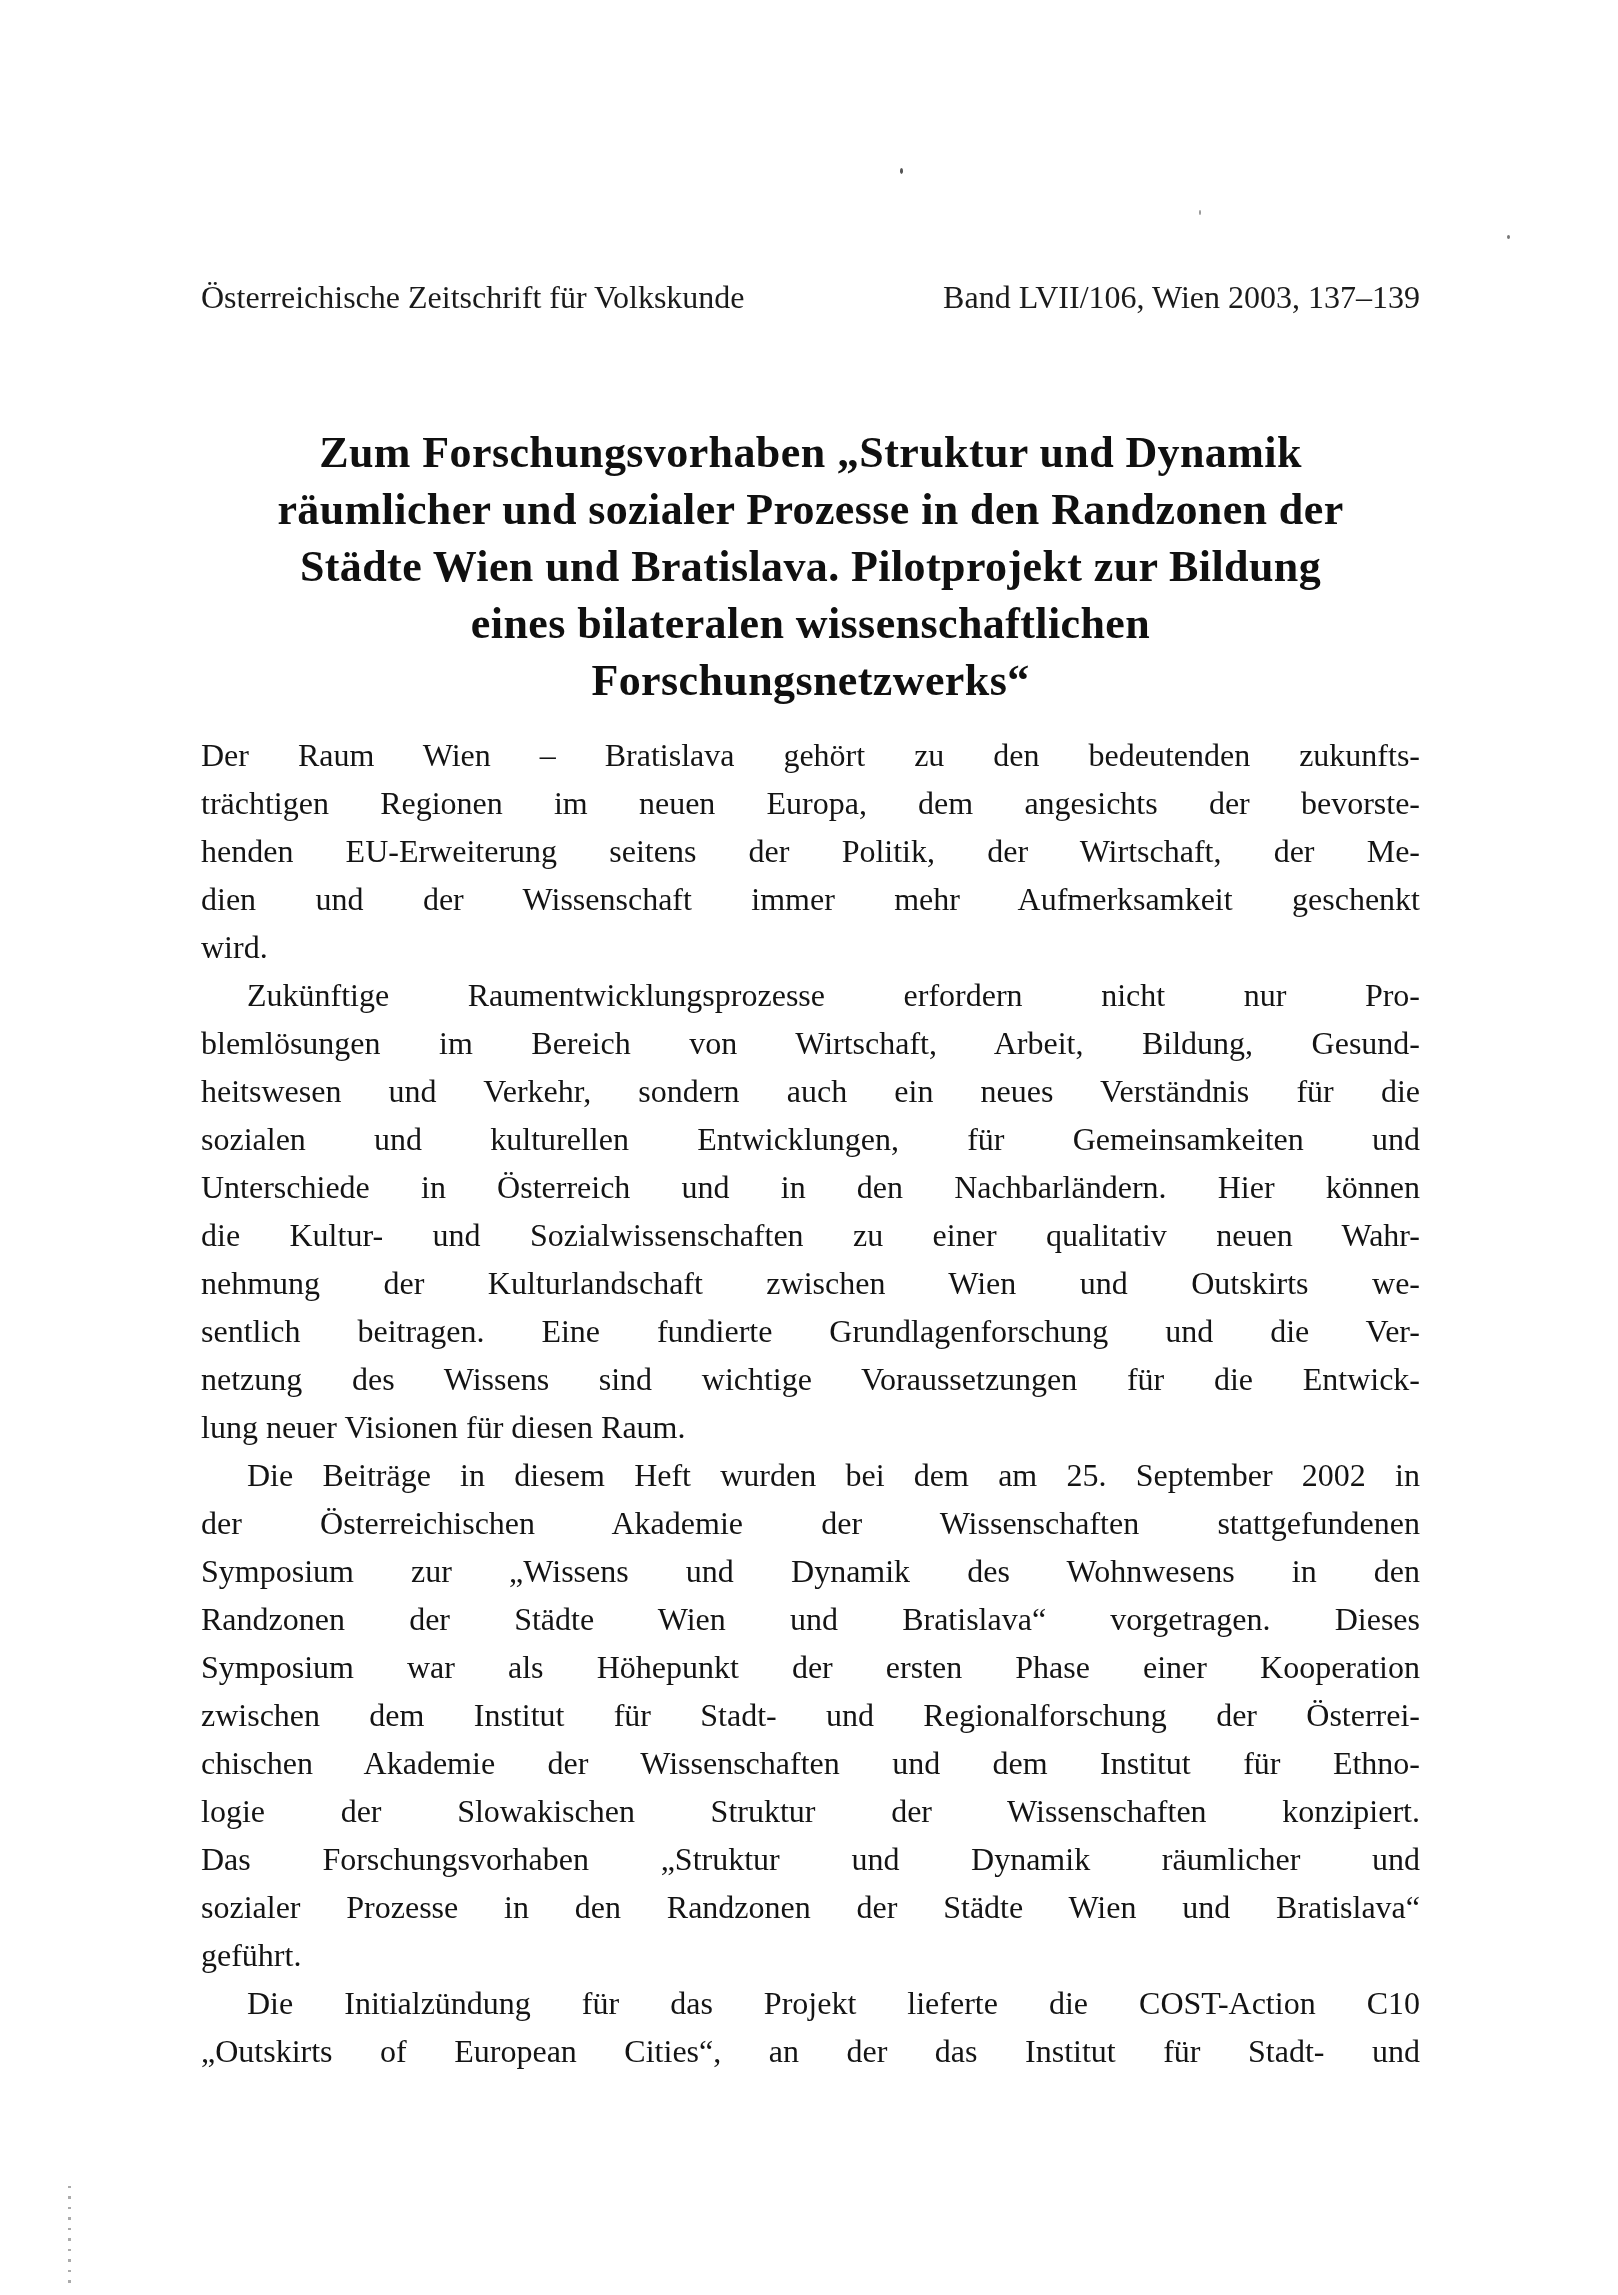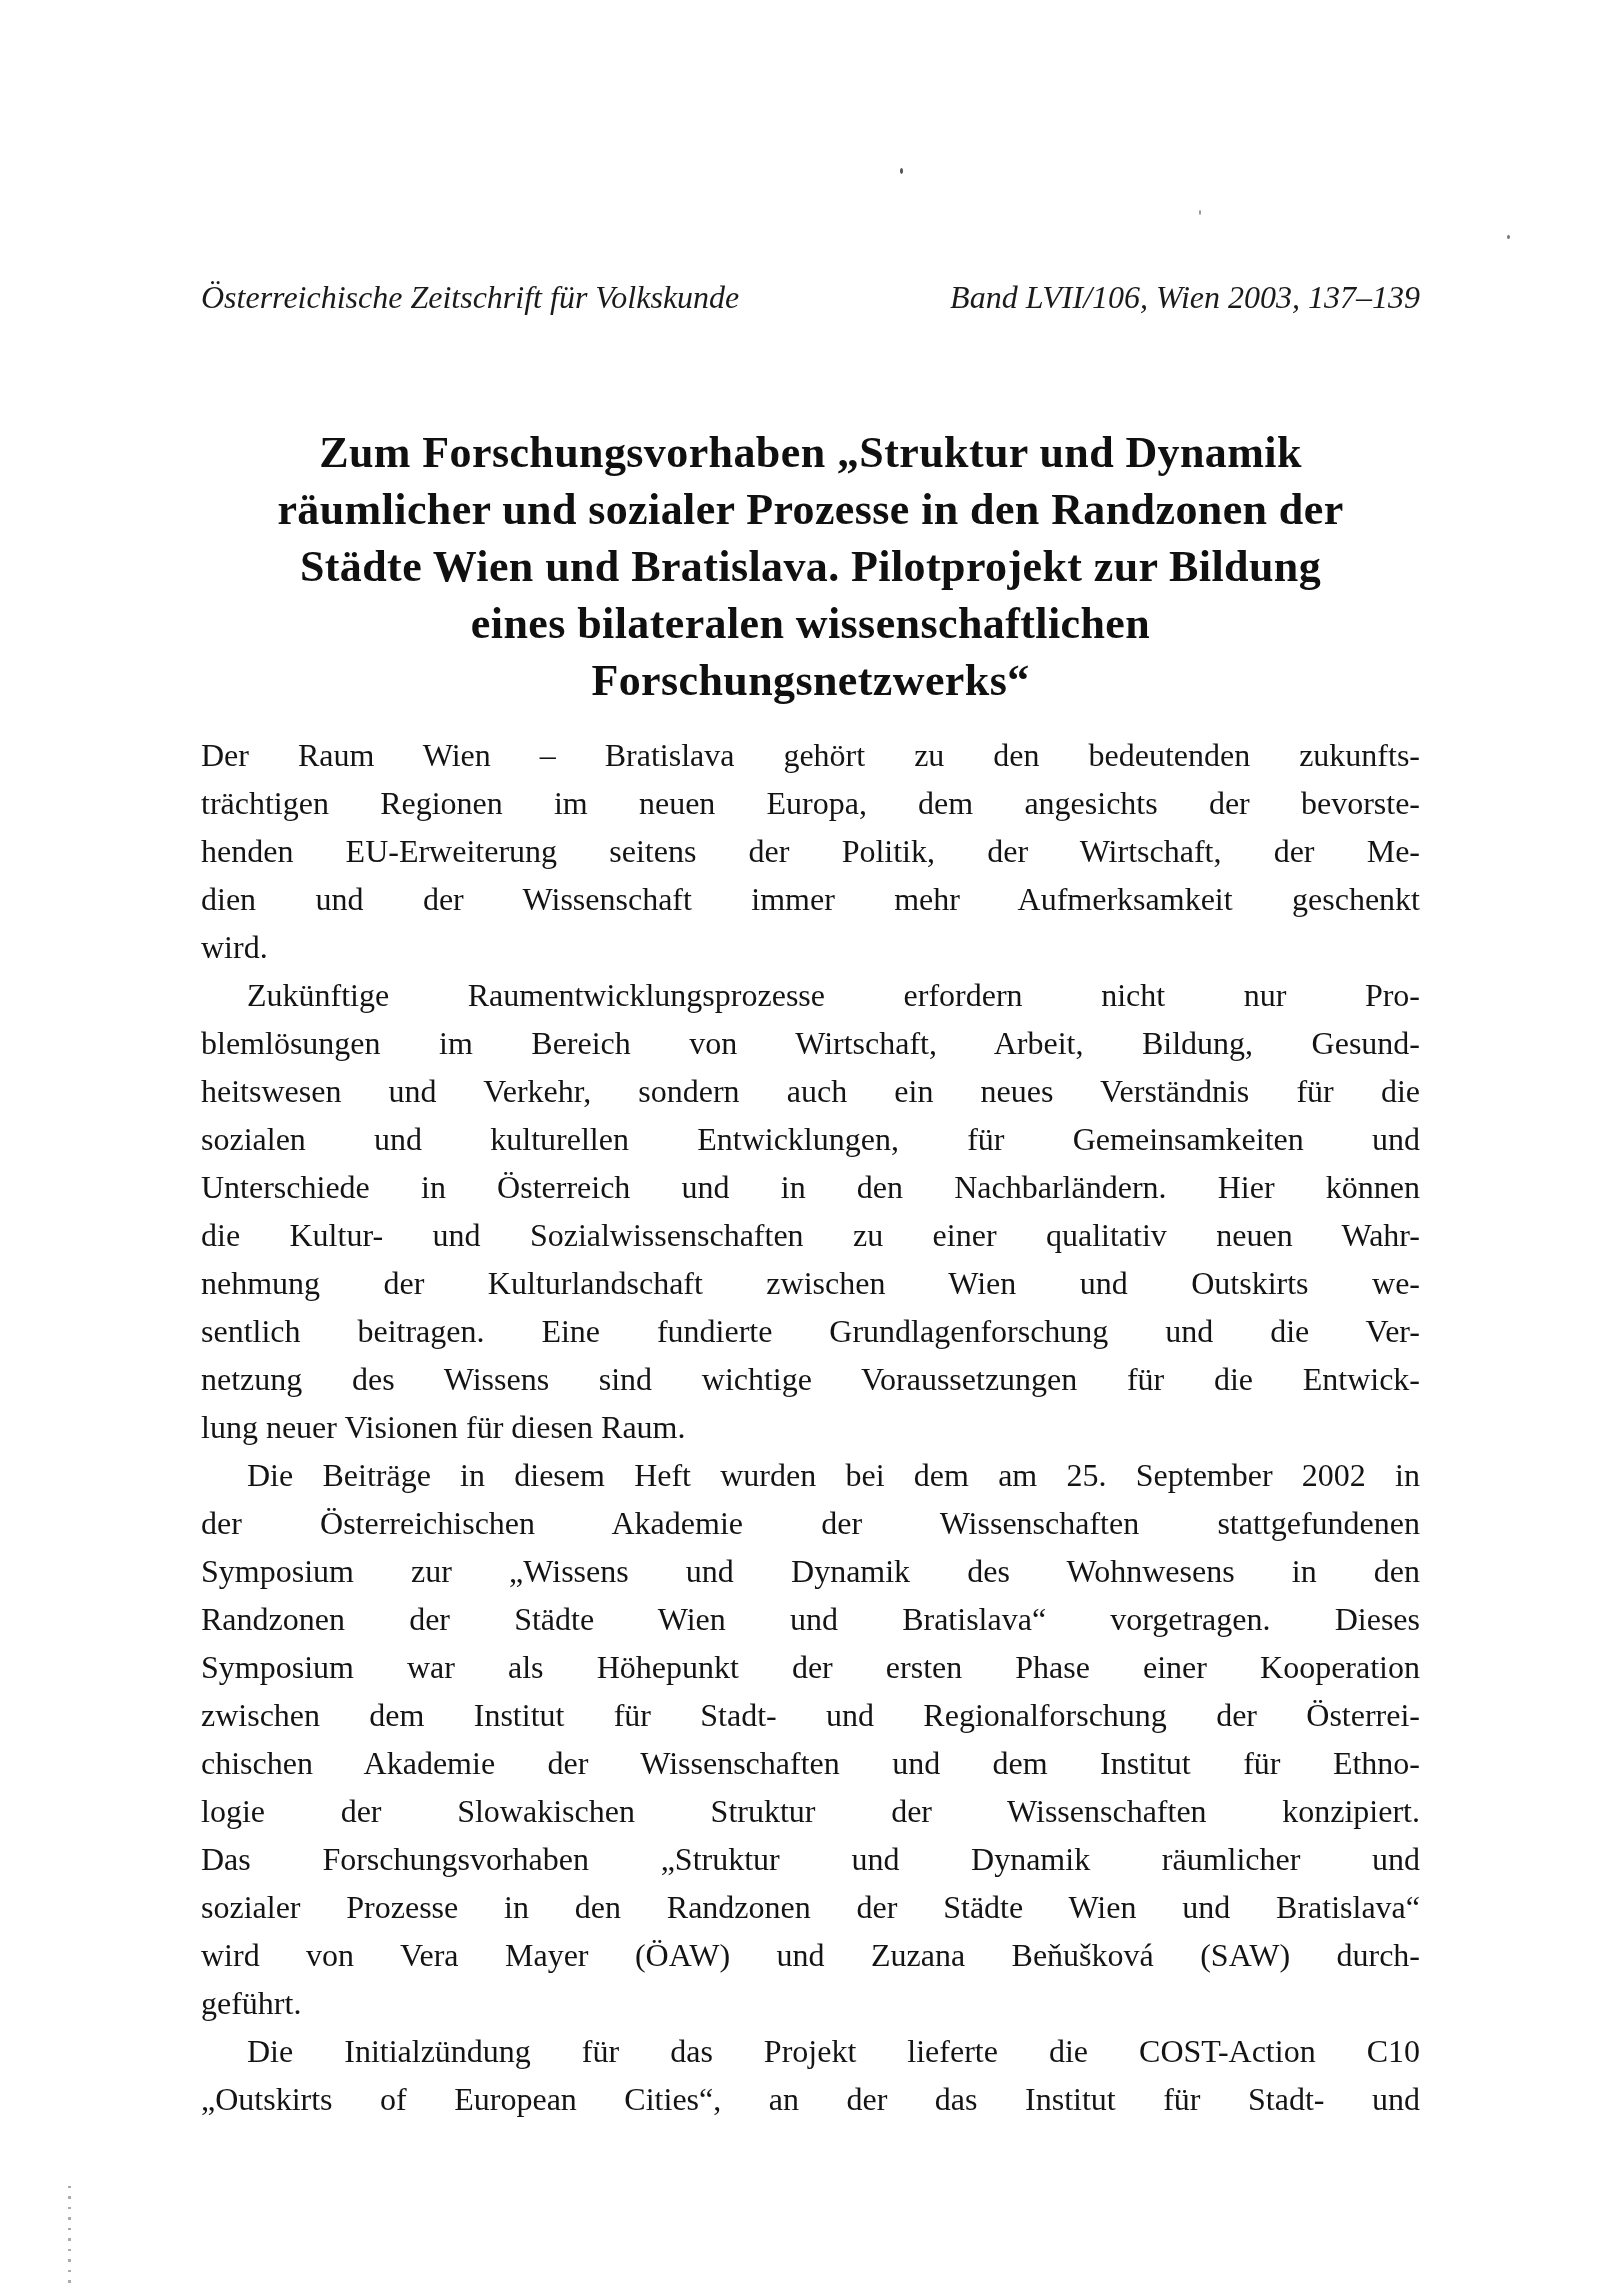--- a/index.html
+++ b/index.html
@@ -8,21 +8,20 @@
     width:1618px;height:2295px;
     background:#ffffff;
     font-family:"Liberation Serif","DejaVu Serif",serif;
     color:#141414;
     overflow:hidden;
   }
   .page-header{
     position:absolute;
     top:278px;left:201px;width:1219px;
     display:flex;justify-content:space-between;
-    font-style:italic;
     font-size:32px;
     line-height:39px;
     color:#1b1b1b;
   }
   .article-title{
     position:absolute;
     top:424px;left:201px;width:1219px;
     margin:0;
     text-align:center;
     font-size:44px;
@@ -105,21 +104,20 @@
       <div class="bline ind">Die Beiträge in diesem Heft wurden bei dem am 25. September 2002 in</div>
       <div class="bline">der Österreichischen Akademie der Wissenschaften stattgefundenen</div>
       <div class="bline">Symposium zur „Wissens und Dynamik des Wohnwesens in den</div>
       <div class="bline">Randzonen der Städte Wien und Bratislava“ vorgetragen. Dieses</div>
       <div class="bline">Symposium war als Höhepunkt der ersten Phase einer Kooperation</div>
       <div class="bline">zwischen dem Institut für Stadt- und Regionalforschung der Österrei-</div>
       <div class="bline">chischen Akademie der Wissenschaften und dem Institut für Ethno-</div>
       <div class="bline">logie der Slowakischen Struktur der Wissenschaften konzipiert.</div>
       <div class="bline">Das Forschungsvorhaben „Struktur und Dynamik räumlicher und</div>
       <div class="bline">sozialer Prozesse in den Randzonen der Städte Wien und Bratislava“</div>
-      <div class="bline">wird von Vera Mayer (ÖAW) und Zuzana Beňušková (SAW) durch-</div>
       <div class="bline end">geführt.</div>
     </div>
 
     <div class="para">
       <div class="bline ind">Die Initialzündung für das Projekt lieferte die COST-Action C10</div>
       <div class="bline">„Outskirts of European Cities“, an der das Institut für Stadt- und</div>
     </div>
 
   </main>
 

